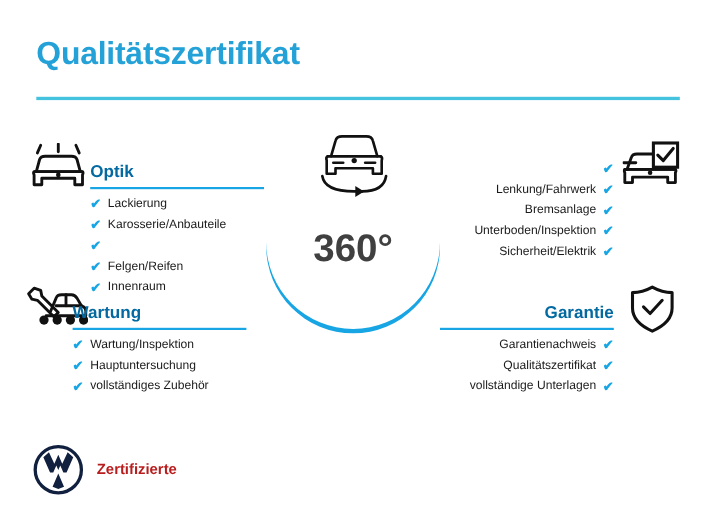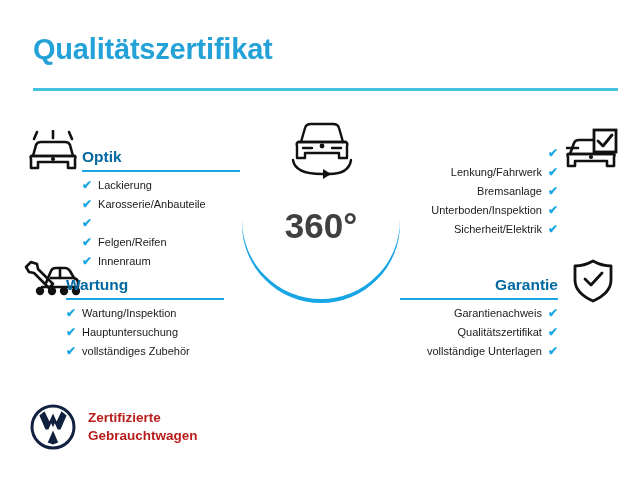--- a/index.html
+++ b/index.html
@@ -287,17 +287,16 @@
       <svg width="46" height="46" viewBox="0 0 46 46">
         <circle cx="23" cy="23" r="21" fill="none" stroke="#11203f" stroke-width="3"></circle>
         <path d="M23 9.5 L26.6 17.5 L31.5 7.2 L36.6 11.6 L30.5 25.5
                  L27.6 25.5 L24.8 19.2 L23 23.2 L21.2 19.2 L18.4 25.5
                  L15.5 25.5 L9.4 11.6 L14.5 7.2 L19.4 17.5 Z
                  M23 26.5 L28.2 38.4 L23 40.5 L17.8 38.4 Z" fill="#11203f"></path>
       </svg>
     </span>
     <span class="vw-text">
       <span>Zertifizierte</span><br>
-      <span>Gebrauchtwagen</span>
     </span>
   </div>
 
 </div>
 
 </body></html>

